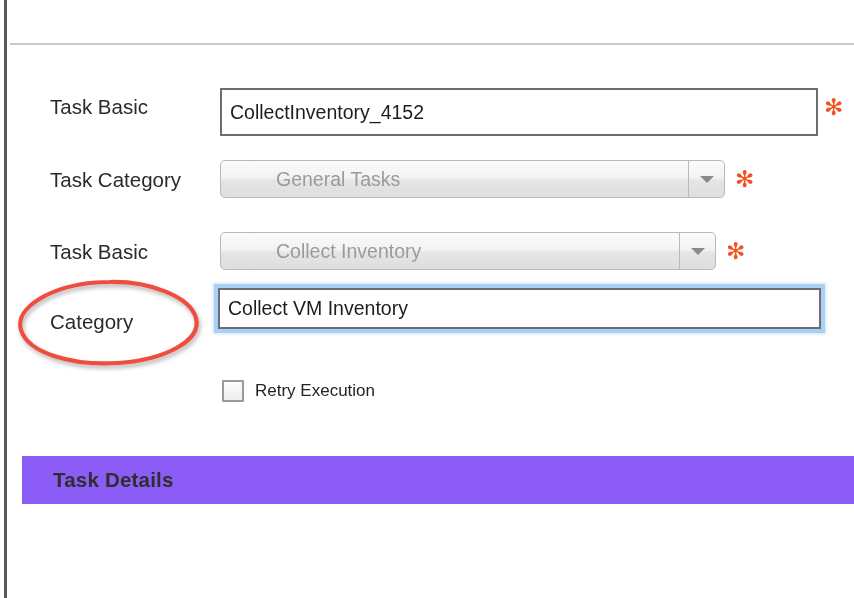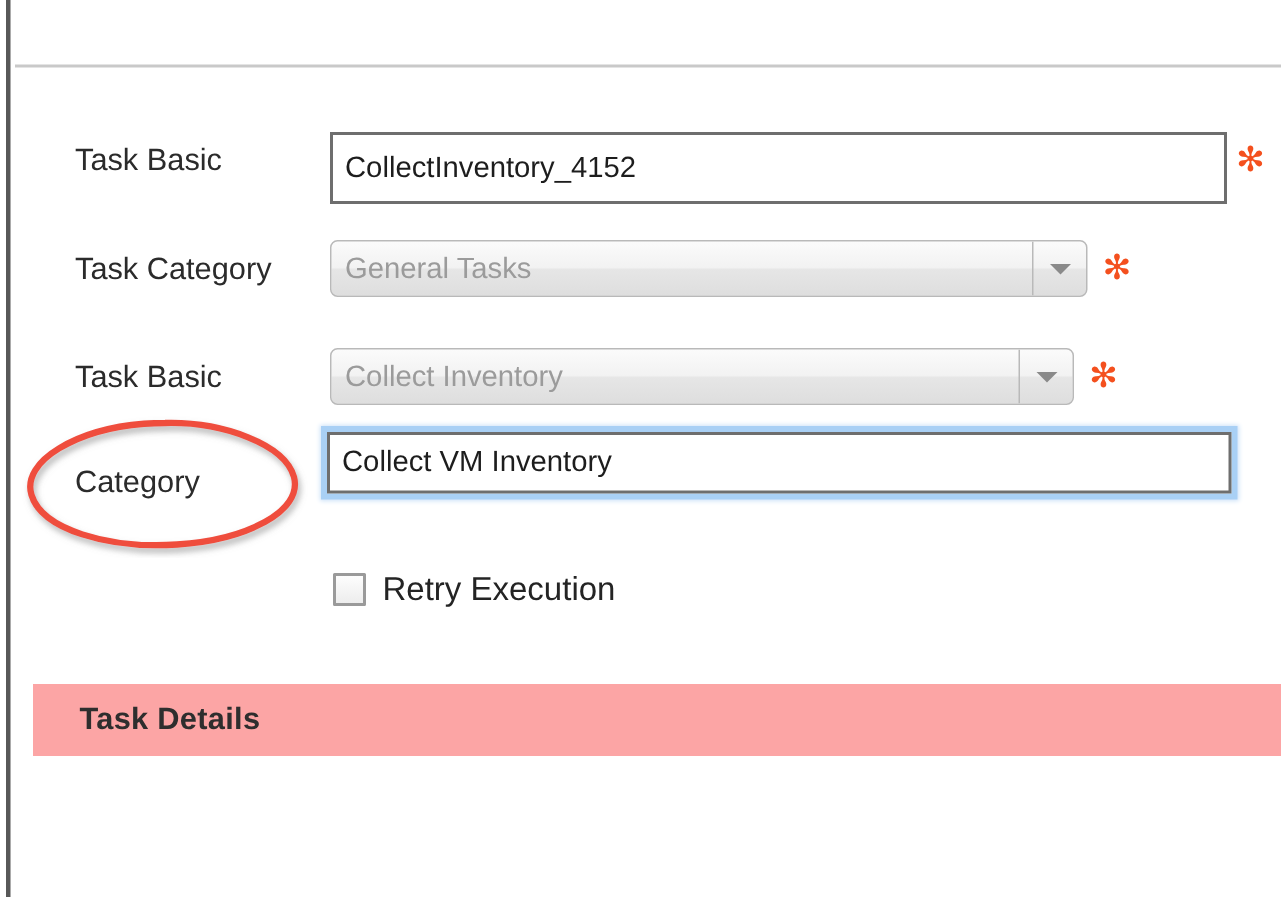--- a/index.html
+++ b/index.html
@@ -73,20 +73,21 @@
   
   .combo {
     position: absolute;
     height: 38px;
     border: 1px solid #b9b9b9;
     border-radius: 5px;
     background: linear-gradient(to bottom, #fbfbfb 0%, #f2f2f2 48%, #e6e6e6 52%, #dedede 100%);
     display: flex;
     align-items: stretch;
     overflow: hidden;
+    padding-left: 46px;
   }
   .combo-value {
     flex: 1 1 auto;
     display: flex;
     align-items: center;
     padding-left: 9px;
     font-size: 19.5px;
     color: #9b9b9b;
     white-space: nowrap;
     overflow: hidden;
@@ -118,38 +119,38 @@
   
   .checkbox-row { position: absolute; left: 222px; top: 380px; display: flex; align-items: center; }
   .checkbox-box {
     width: 22px; height: 22px;
     border: 2px solid #9a9a9a;
     background: linear-gradient(to bottom, #fdfdfd 0%, #ededed 100%);
     border-radius: 1px;
   }
   .checkbox-label {
     margin-left: 11px;
-    font-size: 22px;
+    font-size: 17px;
     color: #242424;
     white-space: nowrap;
   }
   .help-text {
     position: absolute;
     left: 222px; top: 415px;
     font-size: 20px;
     color: #5c5c5c;
     white-space: nowrap;
   }
 
   
   .section-bar {
     position: absolute;
     left: 22px; top: 456px;
     width: 832px; height: 48px;
-    background: #fca5a5;
+    background: #8b5cf6;
     display: flex;
     align-items: center;
   }
   .section-bar-title {
     margin-left: 31px;
     font-size: 20.5px;
     font-weight: bold;
     color: #2e2e2e;
     letter-spacing: 0.2px;
   }

